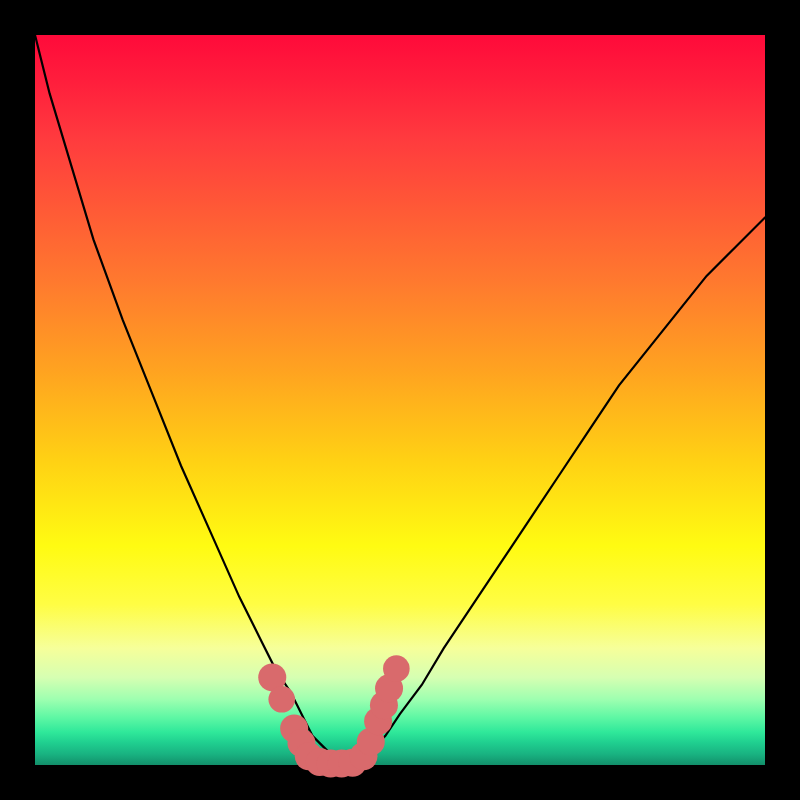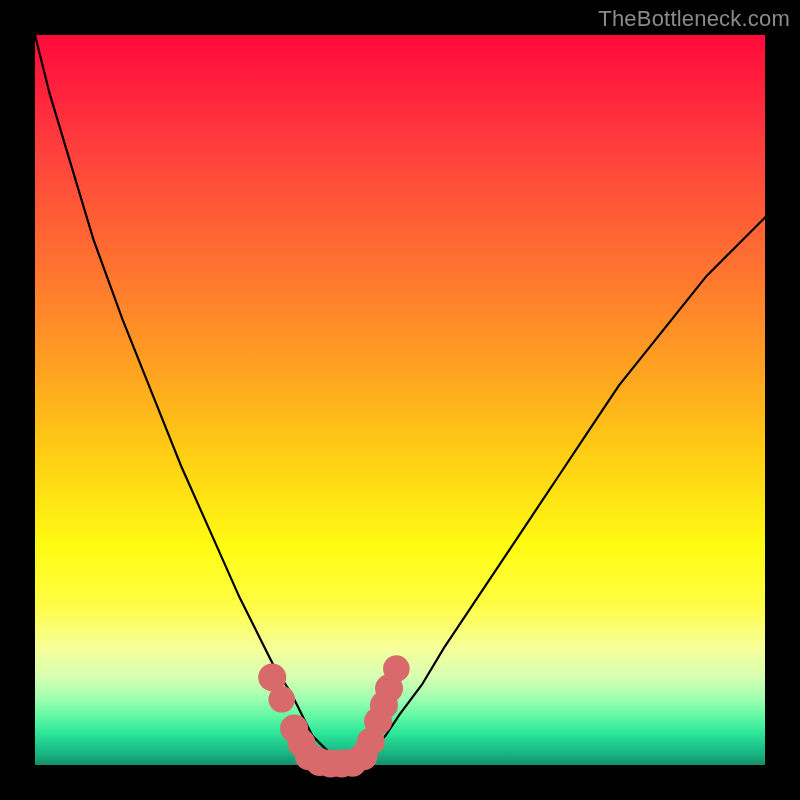--- a/index.html
+++ b/index.html
@@ -87,14 +87,13 @@
           <circle cx="317.55" cy="727.81" r="14.00" fill="#d96a6c"></circle>
           <circle cx="328.50" cy="721.24" r="14.00" fill="#d96a6c"></circle>
           <circle cx="335.80" cy="706.64" r="14.00" fill="#d96a6c"></circle>
           <circle cx="343.10" cy="686.20" r="14.00" fill="#d96a6c"></circle>
           <circle cx="348.94" cy="670.14" r="14.00" fill="#d96a6c"></circle>
           <circle cx="354.05" cy="653.35" r="14.00" fill="#d96a6c"></circle>
           <circle cx="361.35" cy="633.64" r="13.30" fill="#d96a6c"></circle>
         </g>
     </svg>
   </div>
-  <div class="watermark">TheBottleneck.com</div>
 </div>
 
 </body></html>

